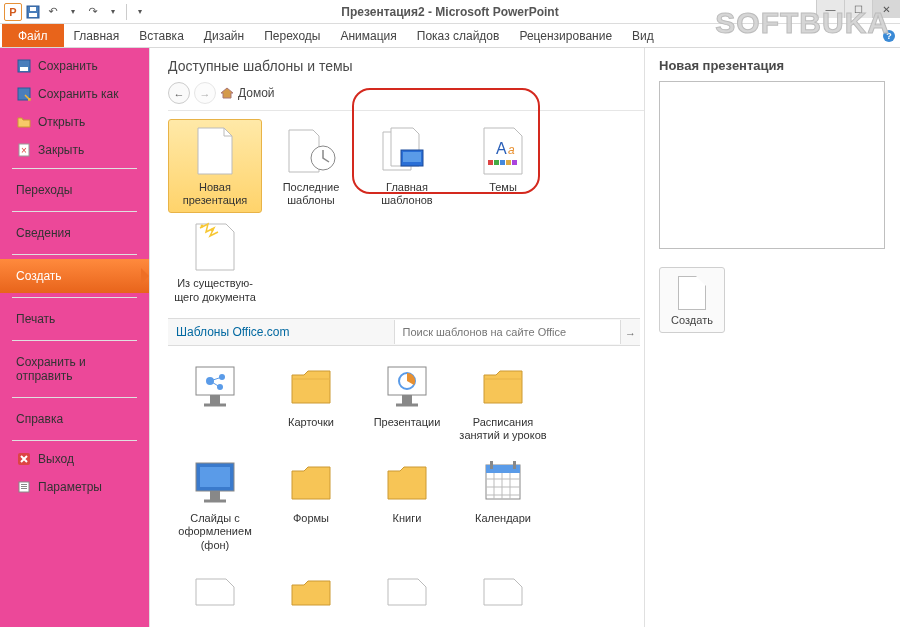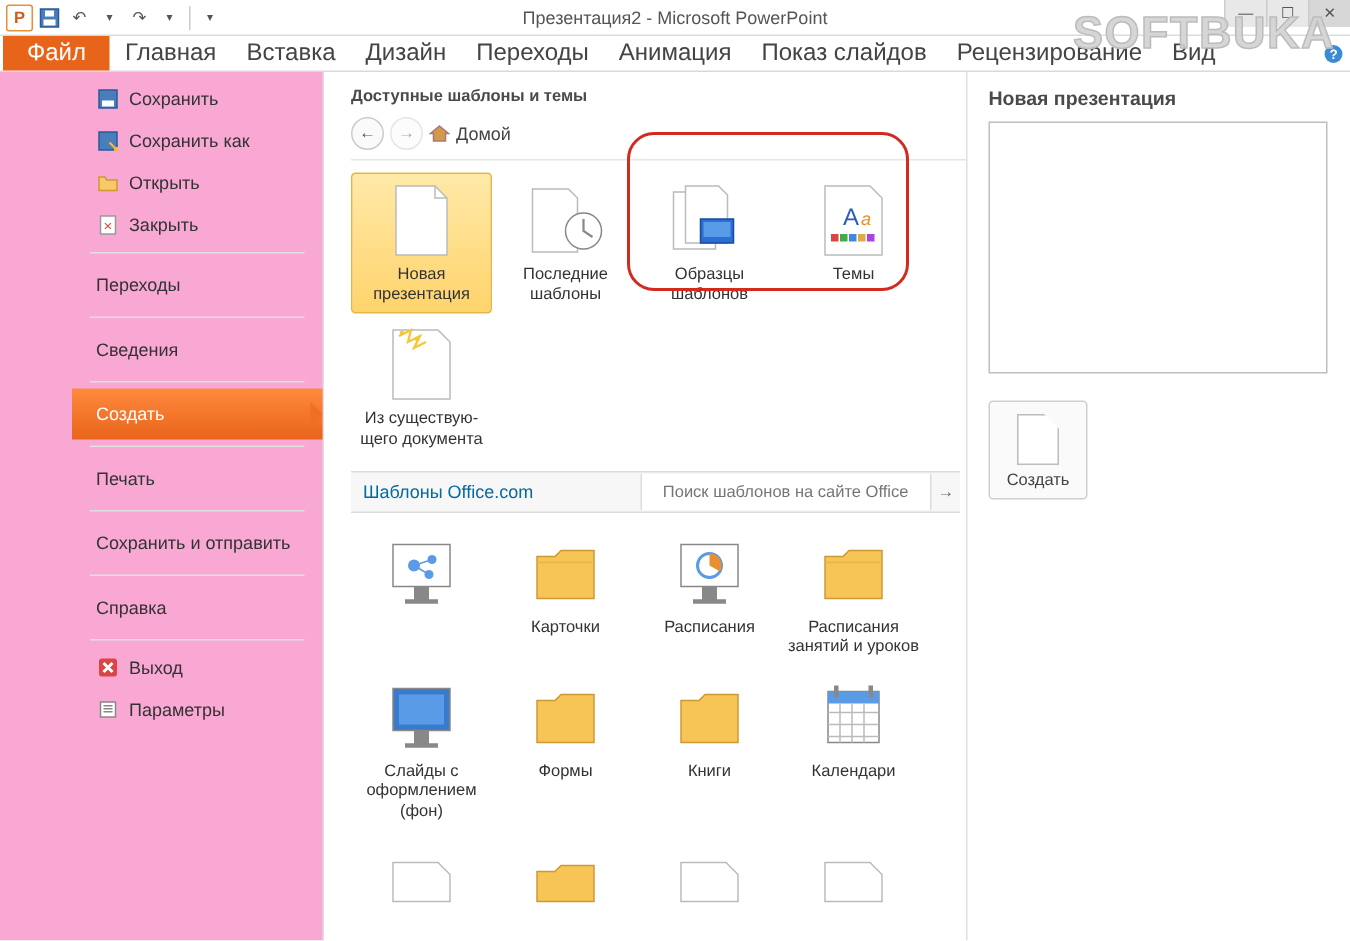--- a/index.html
+++ b/index.html
@@ -4,63 +4,63 @@
 <style>
 * { box-sizing: border-box; margin: 0; padding: 0; font-family: "Segoe UI", Tahoma, sans-serif; }
 body { background: #fff; width: 900px; height: 627px; overflow: hidden; position: relative; }
 
 
 .titlebar { height: 24px; background: #fff; display: flex; align-items: center; border-bottom: 1px solid #dcdcdc; position: relative; }
 .qat { display: flex; align-items: center; gap: 2px; padding-left: 4px; }
 .qat .icon, .qat .btn { width: 18px; height: 18px; display: flex; align-items: center; justify-content: center; font-size: 11px; color: #555; }
 .qat .sep { width: 1px; height: 16px; background: #ccc; margin: 0 2px; }
 .app-icon { width: 18px; height: 18px; border: 1px solid #e69138; border-radius: 2px; display: flex; align-items: center; justify-content: center; font-size: 11px; font-weight: bold; color: #d25a1e; background: #fff; }
-.win-title { position: absolute; left: 50%; transform: translateX(-50%); font-size: 12px; color: #555; }
+.win-title { position: absolute; left: 50%; transform: translateX(-50%); font-size: 12px; color: #555; font-weight: bold; }
 .win-controls { position: absolute; right: 0; top: 0; display: flex; }
 .win-controls .wc { width: 28px; height: 18px; background: #e8e8e8; border-left: 1px solid #ccc; display: flex; align-items: center; justify-content: center; font-size: 10px; color: #555; }
 
 
 .ribbon { height: 24px; background: #fff; display: flex; align-items: stretch; border-bottom: 1px solid #d9d9d9; padding-left: 2px; }
-.ribbon .tab { padding: 0 10px; font-size: 16px; color: #444; display: flex; align-items: center; cursor: pointer; }
+.ribbon .tab { padding: 0 10px; font-size: 12px; color: #444; display: flex; align-items: center; cursor: pointer; }
 .ribbon .tab.file { background: #e8641b; color: #fff; padding: 0 16px; }
 .ribbon .help { margin-left: auto; width: 22px; display: flex; align-items: center; justify-content: center; }
 .help svg { width: 14px; height: 14px; }
 
 
 .main { display: flex; height: calc(627px - 48px); }
-.sidebar { width: 216px; background: #f9a8d4; border-right: 1px solid #e0e0e0; padding-top: 4px; padding-left: 48px; }
+.sidebar { width: 150px; background: #ec4899; border-right: 1px solid #e0e0e0; padding-top: 4px; }
 .sidebar .item { padding: 6px 12px 6px 16px; font-size: 12px; color: #333; display: flex; align-items: center; gap: 6px; cursor: pointer; }
 .sidebar .item.big { padding: 10px 12px 10px 16px; }
 .sidebar .item.selected { background: linear-gradient(#ff8a3d, #e8641b); color: #fff; position: relative; }
 .sidebar .item.selected::after { content: ""; position: absolute; right: -8px; top: 50%; transform: translateY(-50%); border: 8px solid transparent; border-left-color: #ee6f25; }
 .sidebar .divider { height: 1px; background: #e0e0e0; margin: 4px 12px; }
 .sidebar .icon { width: 16px; height: 16px; display: flex; align-items: center; justify-content: center; }
 
 
 .content { flex: 1; display: flex; }
 .center { flex: 1; padding: 10px 0 0 18px; display: flex; flex-direction: column; min-width: 0; }
-.center h3 { font-size: 11px; font-weight: bold; color: #4a4a4a; margin-bottom: 8px; }
+.center h3 { font-size: 14px; font-weight: normal; color: #4a4a4a; margin-bottom: 8px; }
 .nav-row { display: flex; align-items: center; gap: 4px; margin-bottom: 6px; }
 .nav-btn { width: 22px; height: 22px; border: 1px solid #ccc; border-radius: 11px; background: #fafafa; display: flex; align-items: center; justify-content: center; font-size: 11px; color: #555; cursor: pointer; }
 .nav-row .crumb { font-size: 12px; color: #444; display: flex; align-items: center; gap: 4px; }
 
 .template-scroll { flex: 1; overflow-y: auto; padding-right: 4px; border-top: 1px solid #e6e6e6; }
 .template-scroll::-webkit-scrollbar { width: 16px; }
 .template-scroll::-webkit-scrollbar-track { background: #f1f1f1; }
 .template-scroll::-webkit-scrollbar-thumb { background: #c8c8c8; border: 1px solid #b0b0b0; }
 
 .grid { display: flex; flex-wrap: wrap; gap: 2px; padding-top: 8px; }
 .tile { width: 94px; padding: 6px 2px; text-align: center; cursor: pointer; border-radius: 3px; }
 .tile.selected { background: linear-gradient(#ffe9a8, #ffd36b); border: 1px solid #e8b347; padding: 5px 1px; }
 .tile .thumb { width: 60px; height: 52px; margin: 0 auto 4px; display: flex; align-items: center; justify-content: center; position: relative; }
 .tile .label { font-size: 11px; color: #333; line-height: 1.2; }
 
 .section-header { display: flex; align-items: center; border: 1px solid #dcdcdc; border-left: none; border-right: none; background: #f7f7f7; margin-top: 8px; }
 .section-header .sh-title { flex: 1; padding: 6px 8px; font-size: 12px; color: #0369a1; }
-.section-header input { flex: 1; border: none; border-left: 1px solid #dcdcdc; padding: 6px 8px; font-size: 11px; color: #777; background: #fff; outline: none; text-align: center; }
+.section-header input { flex: 1; border: none; border-left: 1px solid #dcdcdc; padding: 6px 8px; font-size: 11px; color: #777; background: #fff; outline: none; }
 .section-header .arrow { width: 20px; text-align: center; border-left: 1px solid #dcdcdc; padding: 6px 0; font-size: 11px; color: #666; cursor: pointer; }
 
 
 .highlight-box { position: absolute; border: 2px solid #d4291e; border-radius: 18px; pointer-events: none; }
 
 
 .right { width: 256px; border-left: 1px solid #e0e0e0; padding: 10px 14px; }
 .right h3 { font-size: 13px; font-weight: bold; color: #4a4a4a; margin-bottom: 8px; }
 .preview { width: 226px; height: 168px; border: 1px solid #bfbfbf; background: #fff; margin-bottom: 18px; }
 .create-btn { width: 66px; border: 1px solid #cfcfcf; border-radius: 3px; padding: 8px 4px 6px; text-align: center; cursor: pointer; background: #fafafa; }
@@ -249,21 +249,21 @@
           </div>
           <div class="tile">
             <div class="thumb">
                   <svg width="56" height="50">
                     <path d="M4 6 L26 6 L32 12 L32 44 L4 44 Z" fill="#fff" stroke="#bbb"></path>
                     <path d="M12 2 L34 2 L40 8 L40 40 L12 40 Z" fill="#fff" stroke="#bbb"></path>
                     <rect x="22" y="24" width="22" height="16" fill="#2a6fd6" stroke="#1a4a9a"></rect>
                     <rect x="24" y="26" width="18" height="10" fill="#5a9be8"></rect>
                   </svg>
                 </div>
-            <div class="label">Образцы шаблонов</div>
+            <div class="label">Главная шаблонов</div>
           </div>
           <div class="tile">
             <div class="thumb">
                   <svg width="50" height="50">
                     <path d="M6 2 L36 2 L44 10 L44 48 L6 48 Z" fill="#fff" stroke="#bbb"></path>
                     <text x="18" y="28" font-size="16" fill="#2a5fb8" font-family="serif">A</text>
                     <text x="30" y="28" font-size="12" fill="#e89030" font-style="italic">a</text>
                     <rect x="10" y="34" width="5" height="5" fill="#d44"></rect>
                     <rect x="16" y="34" width="5" height="5" fill="#4a4"></rect>
                     <rect x="22" y="34" width="5" height="5" fill="#48d"></rect>
@@ -319,21 +319,21 @@
           <div class="tile">
             <div class="thumb">
                   <svg width="50" height="46">
                     <rect x="6" y="4" width="38" height="28" fill="#fff" stroke="#888"></rect>
                     <circle cx="25" cy="18" r="8" fill="none" stroke="#5a9be8" stroke-width="2"></circle>
                     <path d="M25 18 L25 10 A8 8 0 0 1 32 22 Z" fill="#e89030"></path>
                     <rect x="20" y="32" width="10" height="10" fill="#888"></rect>
                     <path d="M14 42 L36 42" stroke="#888" stroke-width="3"></path>
                   </svg>
                 </div>
-            <div class="label">Расписания</div>
+            <div class="label">Презентации</div>
           </div>
           <div class="tile">
             <div class="thumb">
                   <svg width="50" height="46">
                     <path d="M6 12 L18 12 L22 8 L44 8 L44 40 L6 40 Z" fill="#f7c556" stroke="#cc9933"></path>
                     <path d="M6 16 L44 16" stroke="#e8b347"></path>
                   </svg>
                 </div>
             <div class="label">Расписания занятий и уроков</div>
           </div>

